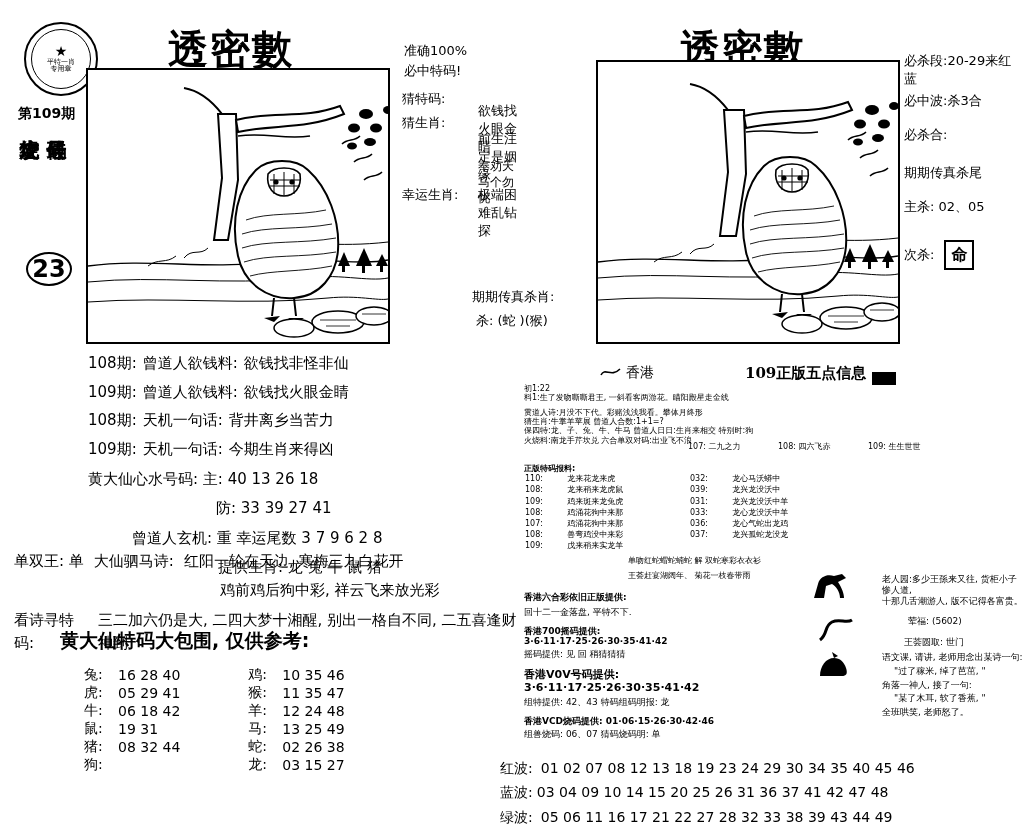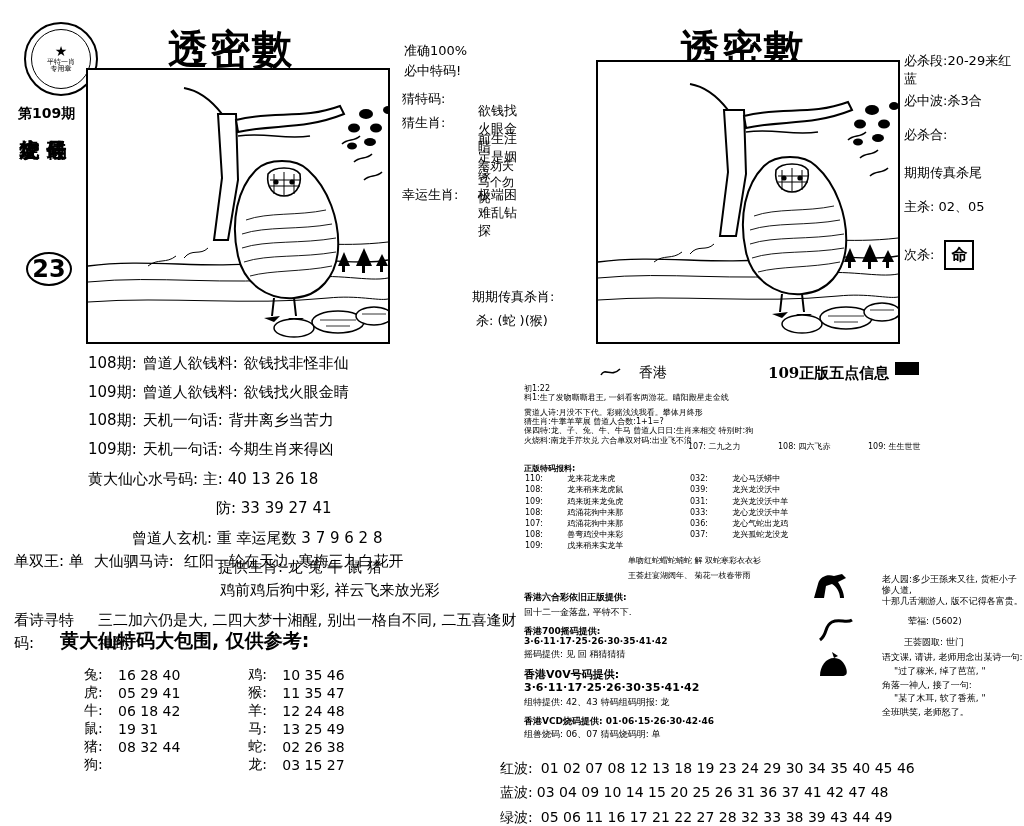--- a/index.html
+++ b/index.html
@@ -330,28 +330,28 @@
             <td class="row-lbl">龙:</td>
             <td>03  15  27</td>
           </tr>
     </tbody>
       </table>
   </div>
 </div>
 
 <div class="abs" style="left:520px;top:356px;width:504px;height:400px;">
 
-  <div class="abs" style="left:80px;top:6px;display:flex;align-items:center;gap:17px;">
+  <div class="abs" style="left:80px;top:6px;display:flex;align-items:center;gap:4px;">
     <svg width="22" height="14" viewBox="0 0 22 14">
       <path d="M1 10 C5 2 11 13 20 4" stroke="#000" fill="none" stroke-width="1.6"></path>
     </svg>
     <span class="t14 serif">香港</span>
   </div>
 
-  <div class="abs" style="left:248px;top:6px;display:flex;align-items:flex-start;gap:6px;">
+  <div class="abs" style="left:225px;top:6px;display:flex;align-items:flex-end;gap:6px;">
     <span class="t15 b serif">109正版五点信息</span>
     <span class="grad" style="display:inline-block;width:24px;height:13px;"></span>
   </div>
 
   <div class="abs tiny" style="left:4px;top:28px;width:372px;">
     <div>初1:22</div>
     <div>料1:生了发吻嘶嘶君王, 一斜看客两游花。瞄阳殿星走金线</div>
   </div>
 
   <div class="abs tiny" style="left:4px;top:52px;width:376px;">

